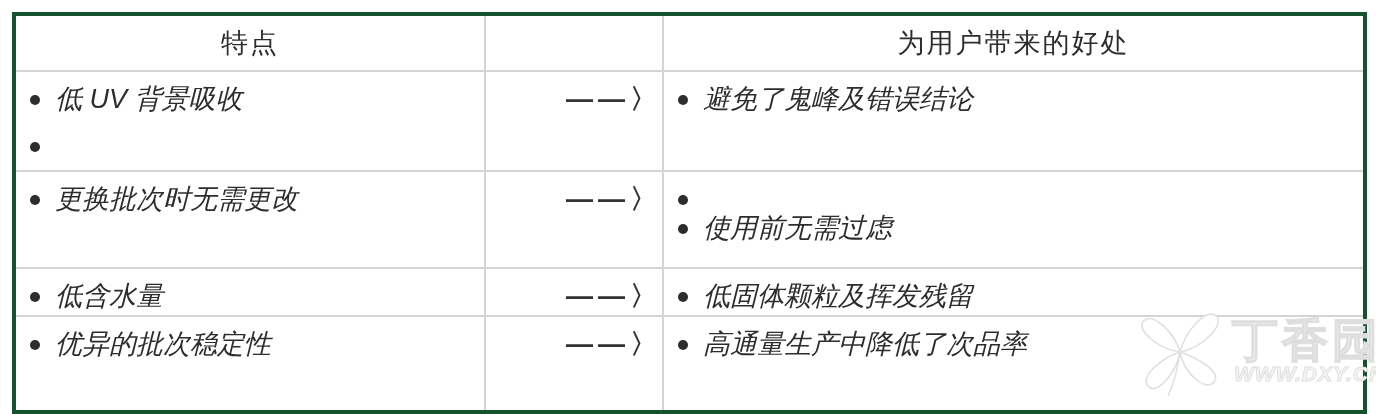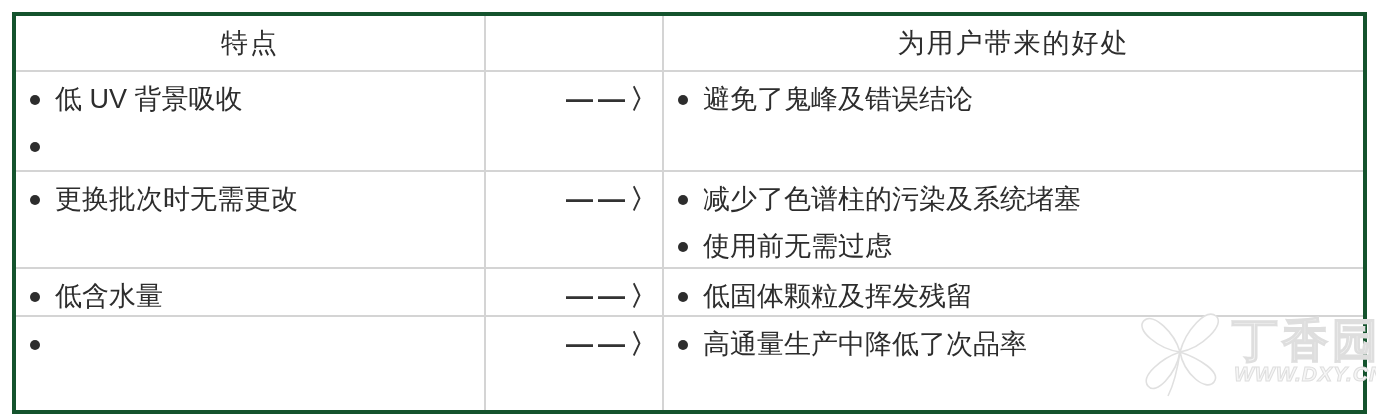--- a/index.html
+++ b/index.html
@@ -24,21 +24,21 @@
   .cell {
     background: #ffffff;
     color: #2d2d2d;
     font-size: 27px;
     overflow: hidden;
   }
   .head {
     display: flex; align-items: center; justify-content: center;
     letter-spacing: 2px;
   }
-  .list-cell { padding: 4px 6px 0 14px; }
+  .list-cell { padding: 4px 6px 0 14px; font-style: italic; }
   .li { display: flex; align-items: flex-start; line-height: 47px; }
   .dot {
     flex: 0 0 10px;
     width: 10px; height: 10px; border-radius: 50%;
     background: #2d2d2d;
     margin-top: 19px; margin-right: 15px;
   }
   .arrow-cell { padding: 4px 0 0 4px; line-height: 47px; }
   .arrow {
     font-weight: bold;
@@ -104,21 +104,20 @@
         <span class="dot"></span>
         <span>更换批次时无需更改</span>
       </div>
     </div>
     <div class="cell arrow-cell">
       <span class="arrow">——〉</span>
     </div>
     <div class="cell list-cell">
       <div class="li">
         <span class="dot"></span>
-        <span>减少了色谱柱的污染及系统堵塞</span>
       </div>
       <div class="li">
         <span class="dot"></span>
         <span>使用前无需过虑</span>
       </div>
     </div>
 
     <div class="cell list-cell">
       <div class="li">
         <span class="dot"></span>
@@ -131,20 +130,21 @@
     <div class="cell list-cell">
       <div class="li">
         <span class="dot"></span>
         <span>低固体颗粒及挥发残留</span>
       </div>
     </div>
 
     <div class="cell list-cell">
       <div class="li">
         <span class="dot"></span>
+        <span>优异的批次稳定性</span>
       </div>
     </div>
     <div class="cell arrow-cell">
       <span class="arrow">——〉</span>
     </div>
     <div class="cell list-cell">
       <div class="li">
         <span class="dot"></span>
         <span>高通量生产中降低了次品率</span>
       </div>

